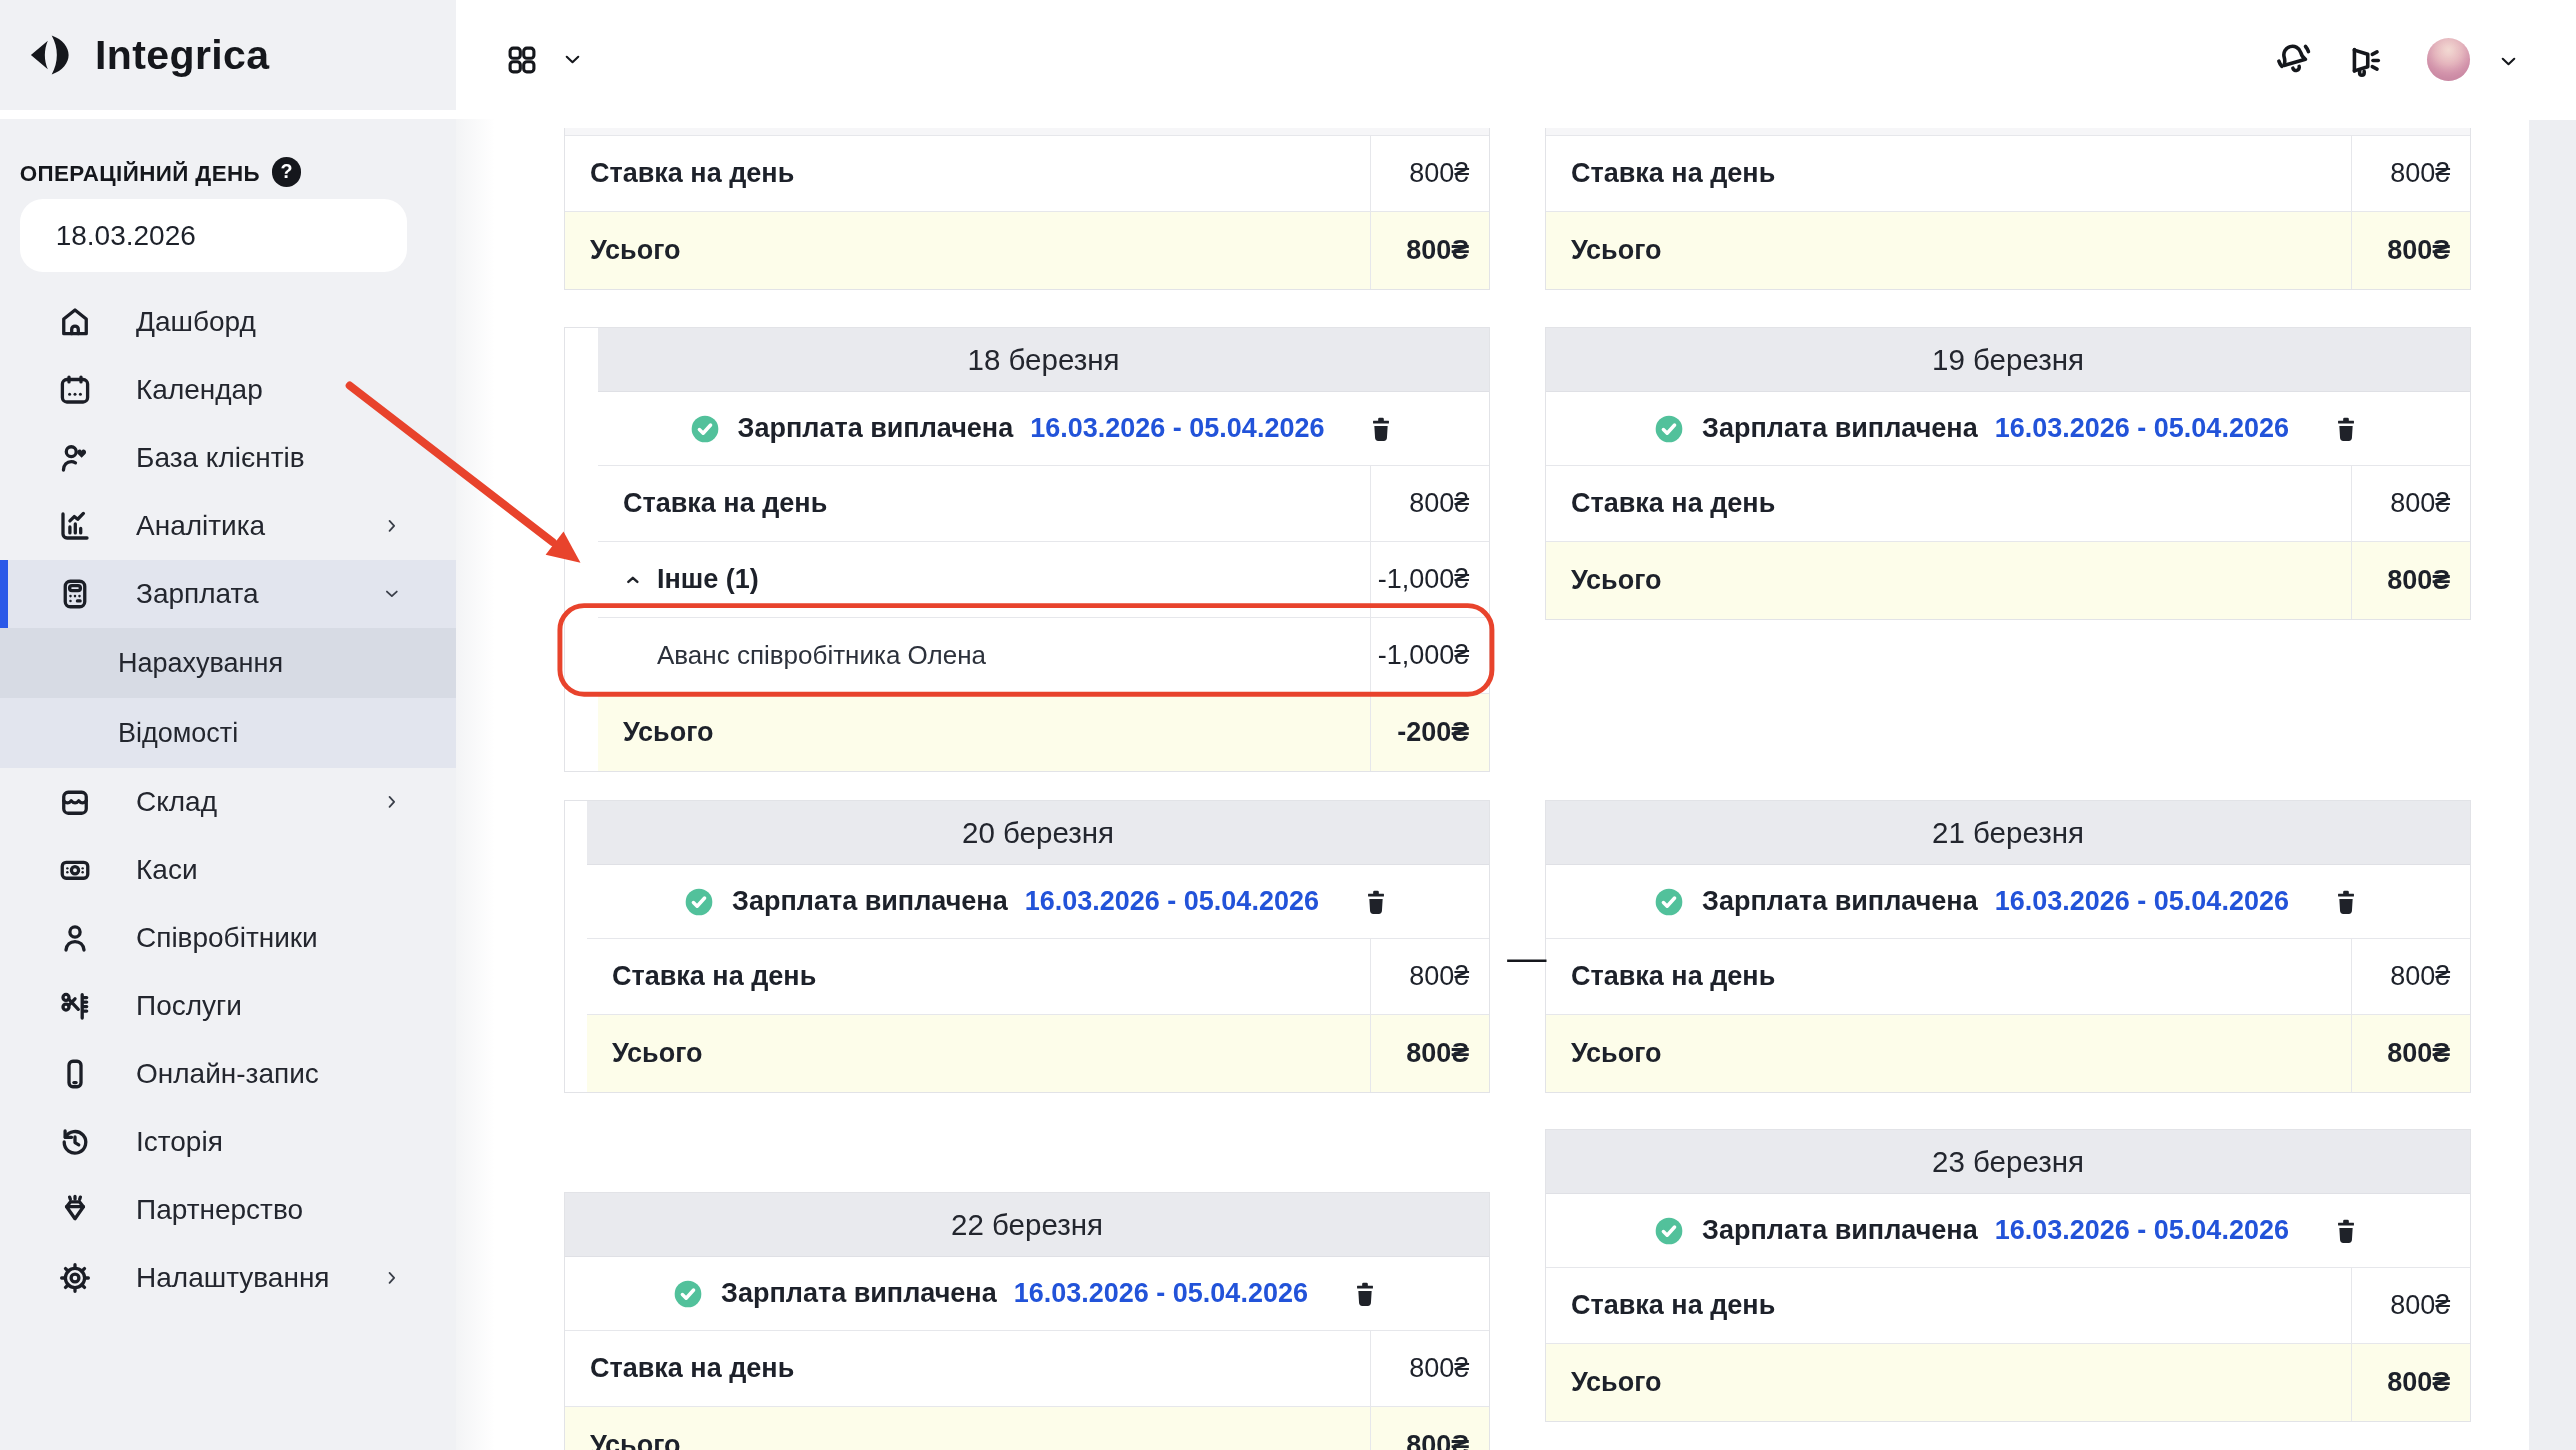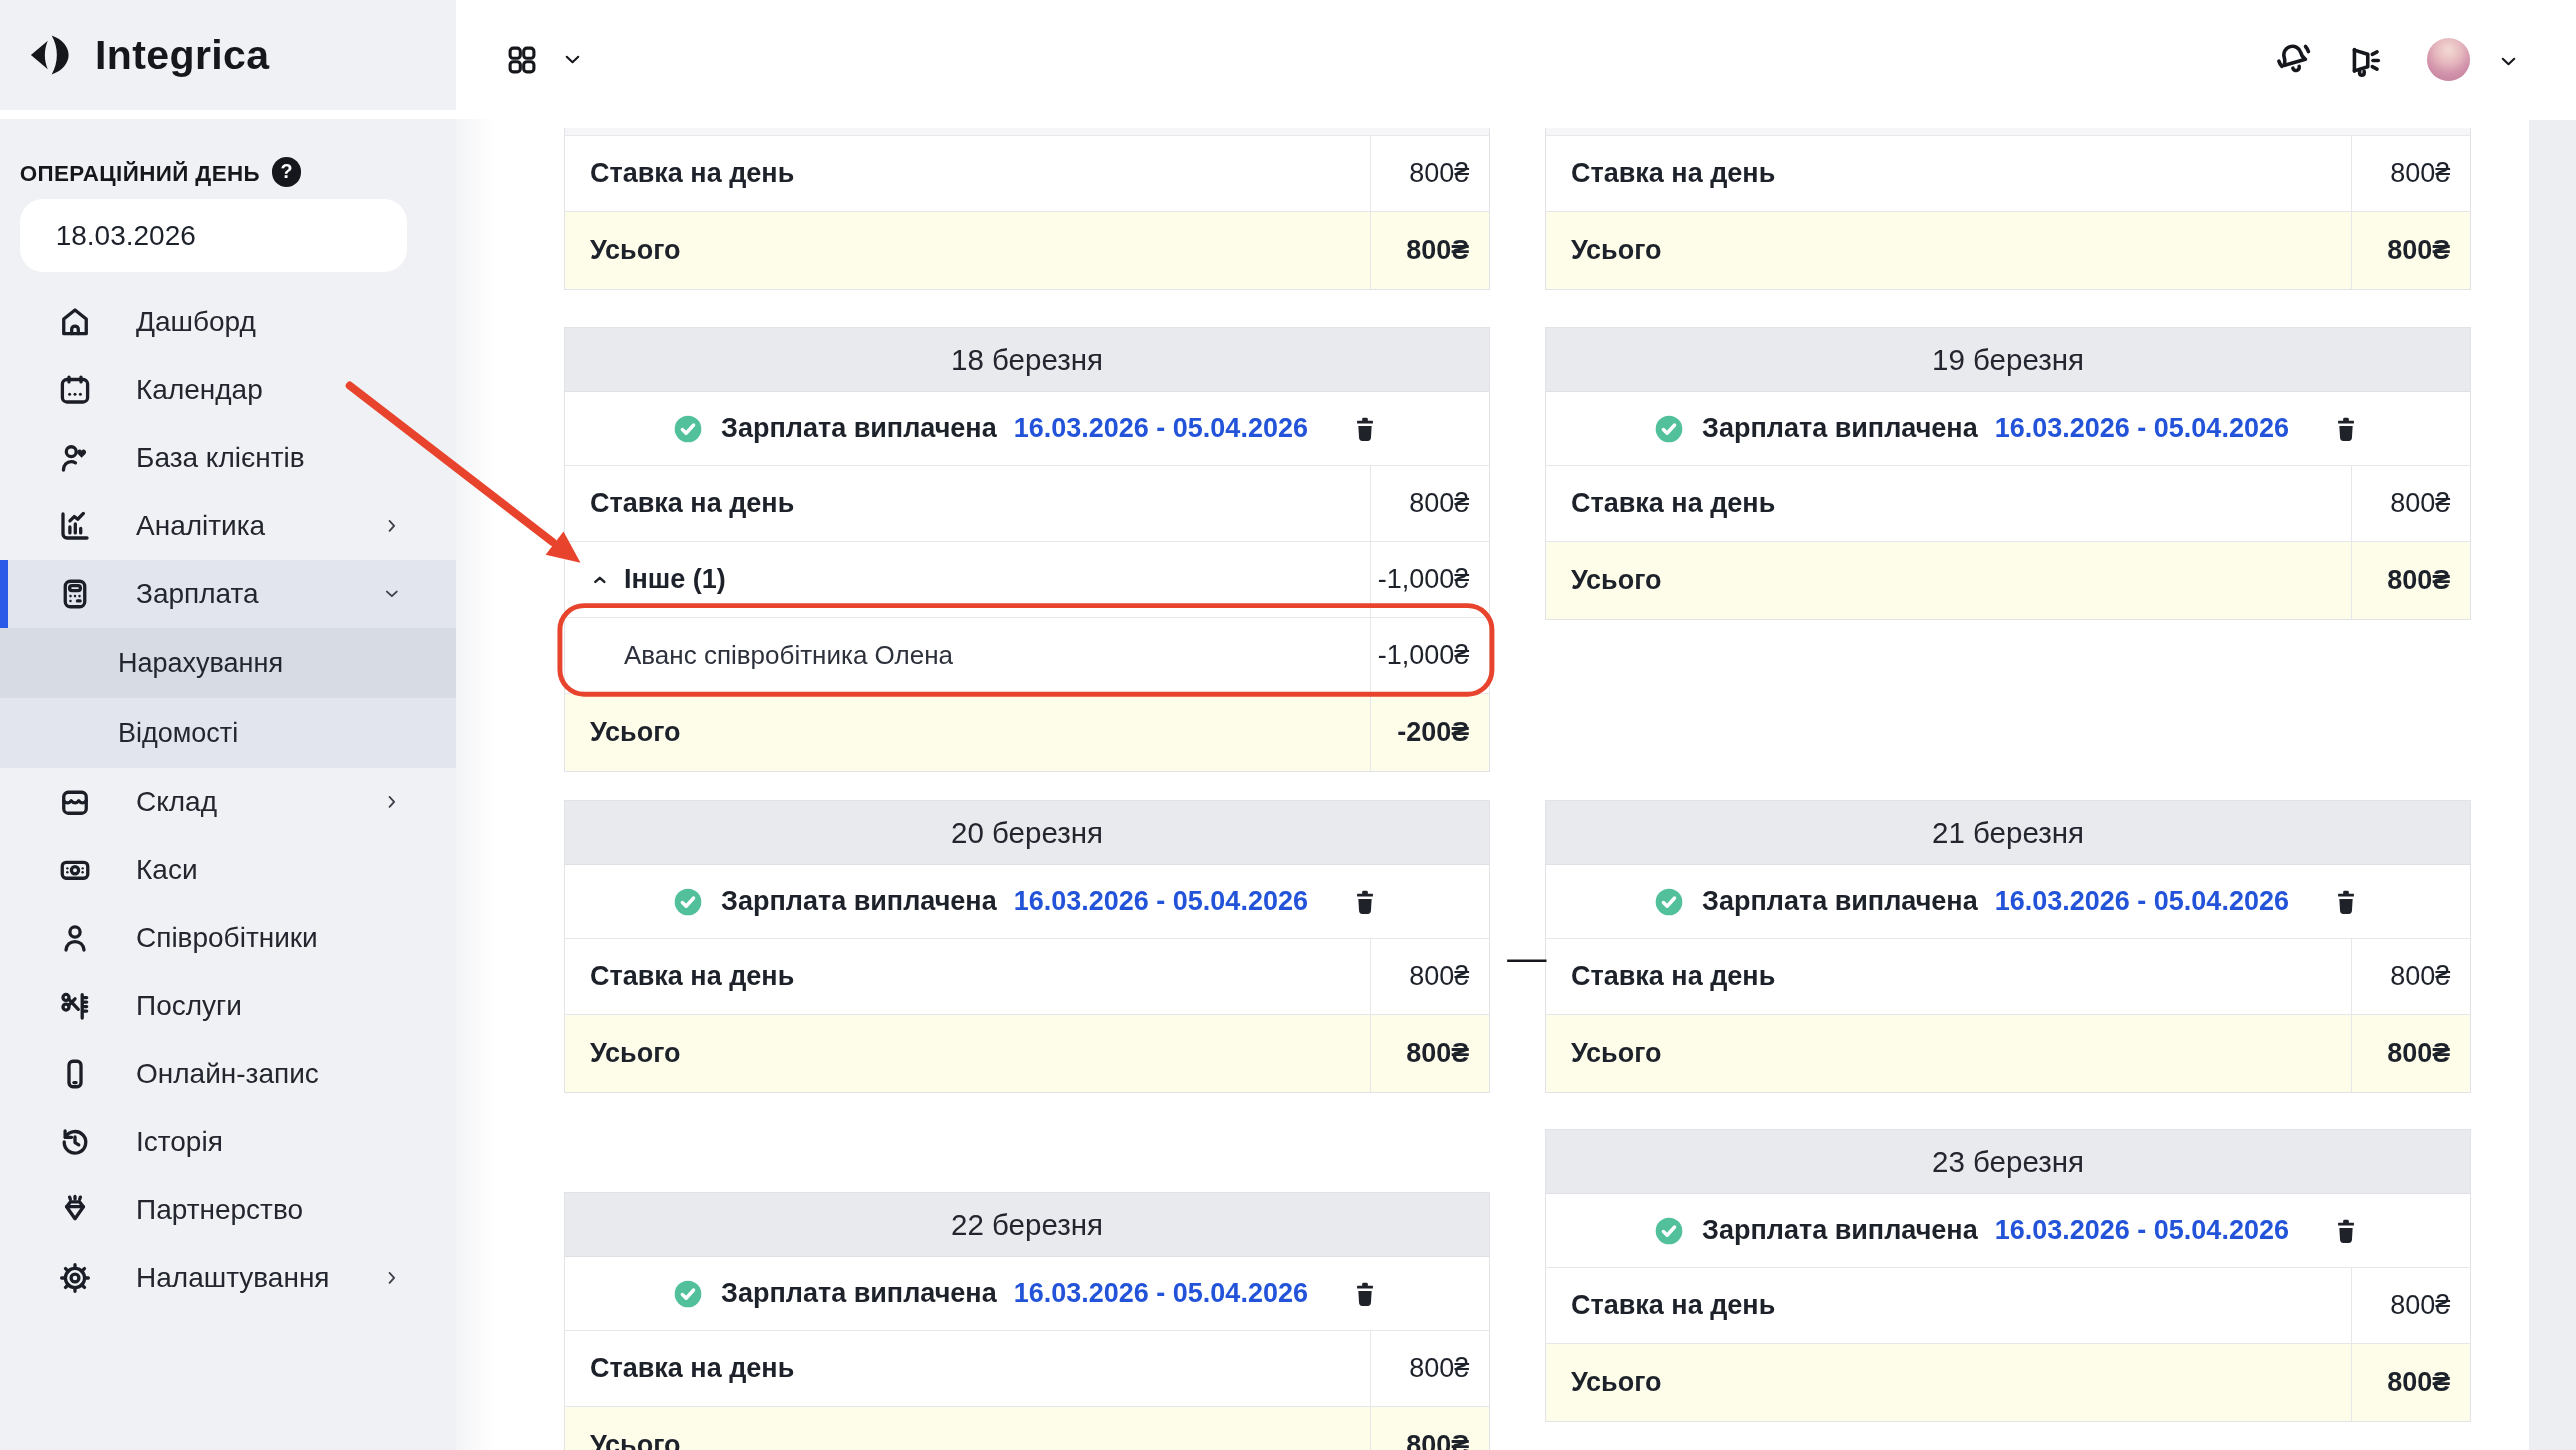--- a/index.html
+++ b/index.html
@@ -325,21 +325,21 @@
         </span>
         <span class="cell value">800₴</span>
       </div>
       <div class="row total">
         <span class="cell label">
           <span>Усього</span>
         </span>
         <span class="cell value">800₴</span>
       </div>
     </div>
-    <div class="card" style="left: 564px; top: 327px;">
+    <div class="card" style="left: 564px; top: 327px; padding-left: 33px;">
       <div class="card-header">18 березня</div>
       <div class="status-row">
         <span class="icon check">
           <svg viewBox="0 0 24 24">
             <circle cx="12" cy="12" r="10" fill="currentColor"></circle>
             <path d="M7.8 12.4l2.8 2.8 5.6-6.2" fill="none" stroke="#ffffff" stroke-width="2.6" stroke-linecap="round" stroke-linejoin="round"></path>
           </svg>
         </span>
         <span class="status-label">Зарплата виплачена</span>
         <a class="status-period">16.03.2026 - 05.04.2026</a>
@@ -373,21 +373,21 @@
         </span>
         <span class="cell value">-1,000₴</span>
       </div>
       <div class="row total">
         <span class="cell label">
           <span>Усього</span>
         </span>
         <span class="cell value">-200₴</span>
       </div>
     </div>
-    <div class="card" style="left: 564px; top: 800px;">
+    <div class="card" style="left: 564px; top: 800px; padding-left: 22px;">
       <div class="card-header">20 березня</div>
       <div class="status-row">
         <span class="icon check">
           <svg viewBox="0 0 24 24">
             <circle cx="12" cy="12" r="10" fill="currentColor"></circle>
             <path d="M7.8 12.4l2.8 2.8 5.6-6.2" fill="none" stroke="#ffffff" stroke-width="2.6" stroke-linecap="round" stroke-linejoin="round"></path>
           </svg>
         </span>
         <span class="status-label">Зарплата виплачена</span>
         <a class="status-period">16.03.2026 - 05.04.2026</a>

